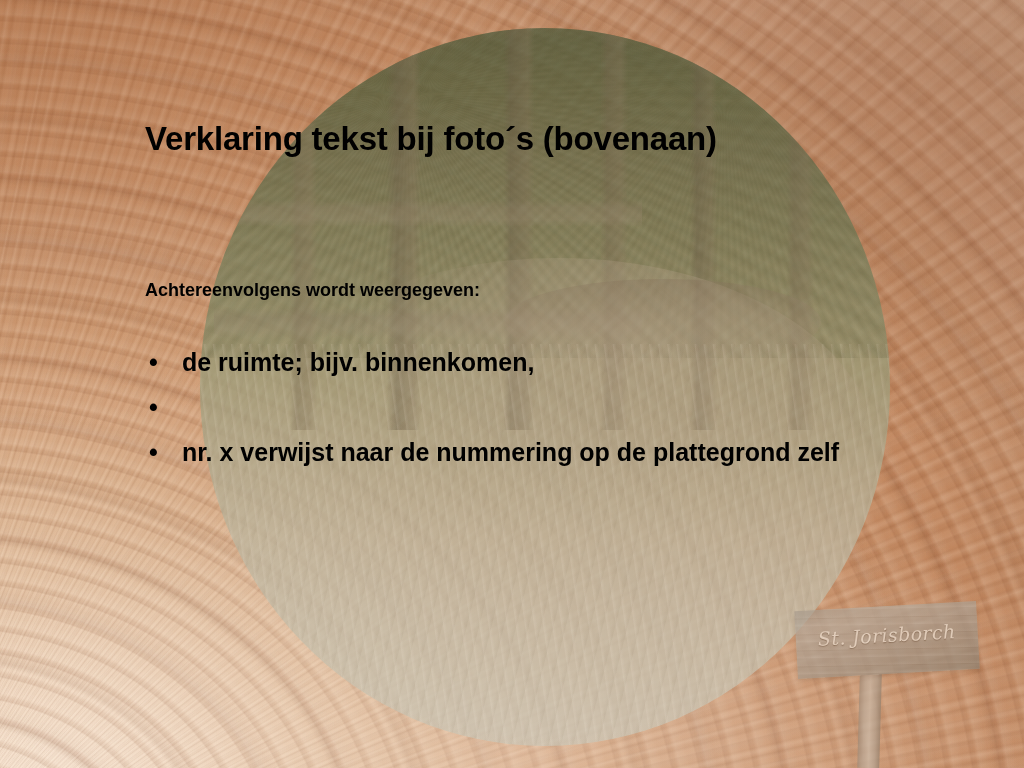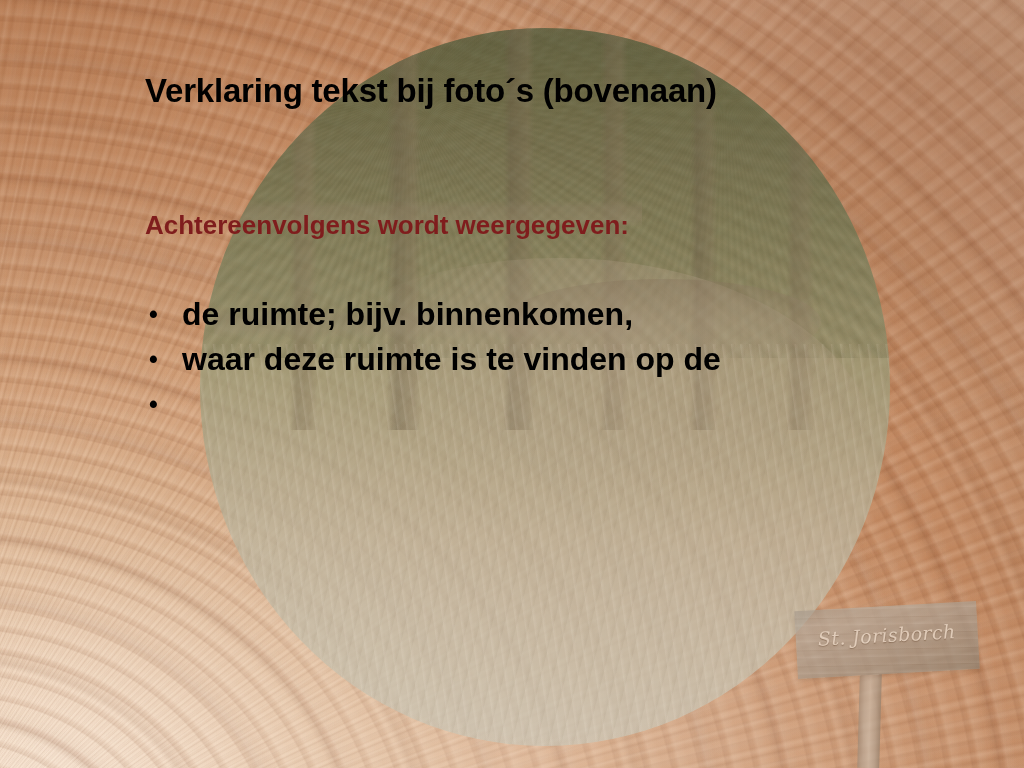--- a/index.html
+++ b/index.html
@@ -199,40 +199,41 @@
       radial-gradient(circle at 50% 50%,
         rgba(220, 190, 160, 0) 70%,
         rgba(216, 180, 146, 0.35) 88%,
         rgba(210, 172, 138, 0.62) 100%);
   }
 
   
   .text-layer {
     position: absolute;
     inset: 0;
+    margin-top: 48px;
   }
 
   .slide-title {
     position: absolute;
     left: 145px;
     top: 72px;
     font-size: 33px;
     font-weight: bold;
     color: #000000;
     letter-spacing: -0.2px;
     white-space: nowrap;
   }
 
   .slide-subtitle {
     position: absolute;
     left: 145px;
-    top: 210px;
-    font-size: 26px;
+    top: 232px;
+    font-size: 18px;
     font-weight: bold;
-    color: #7f1d1d;
+    color: #000000;
     white-space: nowrap;
   }
 
   .bullet-list {
     position: absolute;
     left: 145px;
     top: 294px;
     width: 850px;
   }
   .bullet-row {
@@ -245,21 +246,21 @@
     flex: 0 0 37px;
     font-size: 25px;
     font-weight: bold;
     color: #000000;
     line-height: 40px;
     text-align: left;
     padding-left: 4px;
     box-sizing: border-box;
   }
   .bullet-text {
-    font-size: 32px;
+    font-size: 25px;
     font-weight: bold;
     color: #000000;
     line-height: 40px;
     white-space: nowrap;
   }
   .bullet-row.cont .bullet-text {
     padding-left: 5px;
   }
 
   
@@ -348,27 +349,27 @@
 
     <div class="bullet-list">
 
       <div class="bullet-row">
         <span class="bullet-mark">•</span>
         <span class="bullet-text">de ruimte; bijv. binnenkomen,</span>
       </div>
 
       <div class="bullet-row">
         <span class="bullet-mark">•</span>
-        <span class="bullet-text">waar deze ruimte is te vinden op de</span>
       </div>
 
 
 
       <div class="bullet-row">
         <span class="bullet-mark">•</span>
+        <span class="bullet-text">nr. x verwijst naar de nummering op de plattegrond zelf</span>
       </div>
 
     </div>
   </div>
 
   <div class="signpost">
     <div class="sign-post-pole"></div>
     <div class="sign-board">
       <div class="sign-board-grain"></div>
       <div class="sign-text">St. Jorisborch</div>

